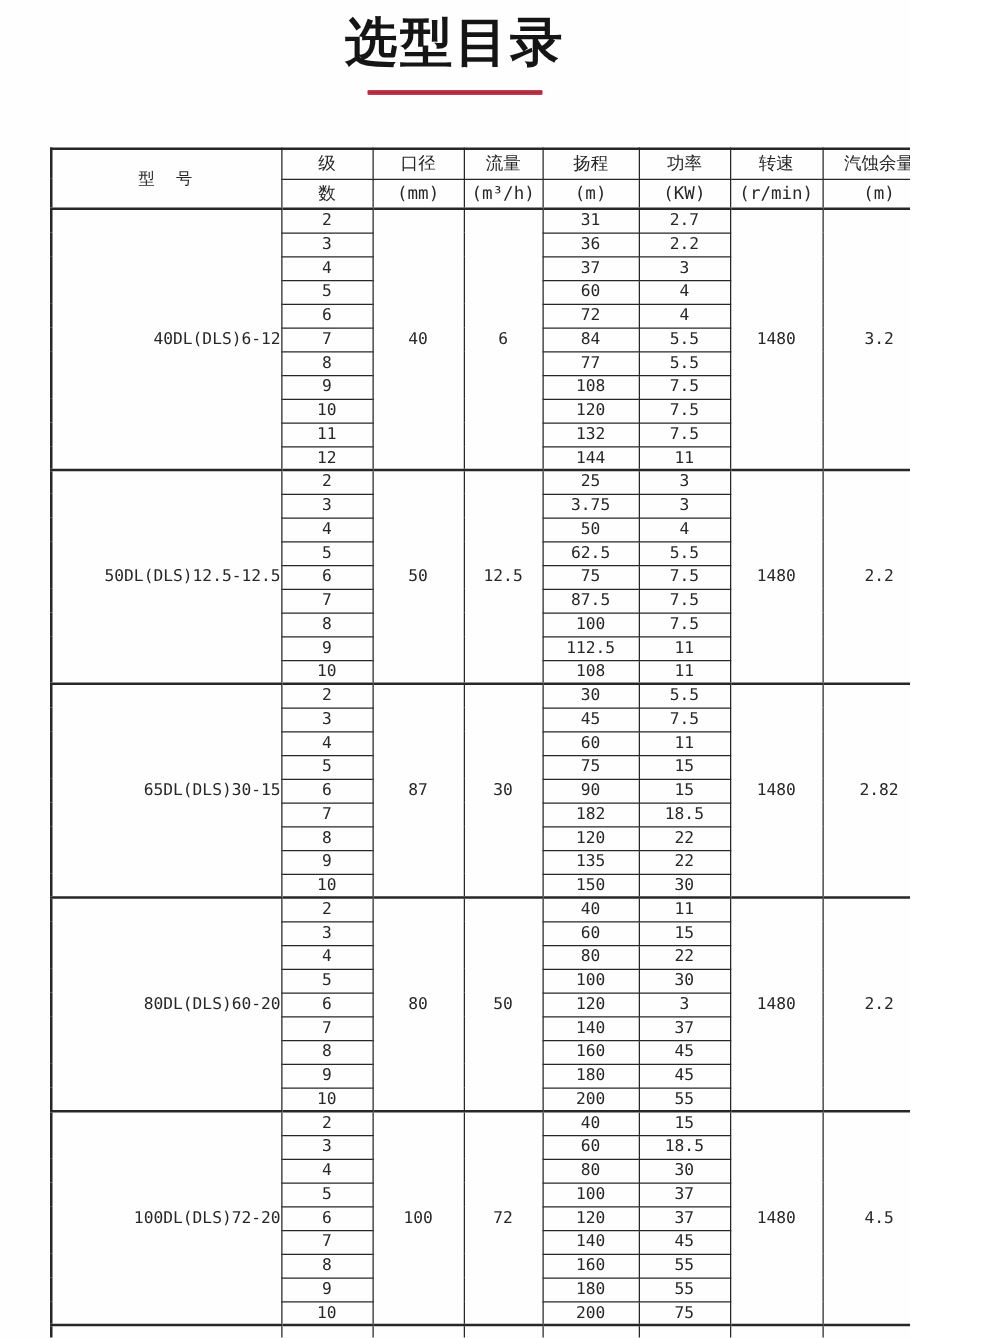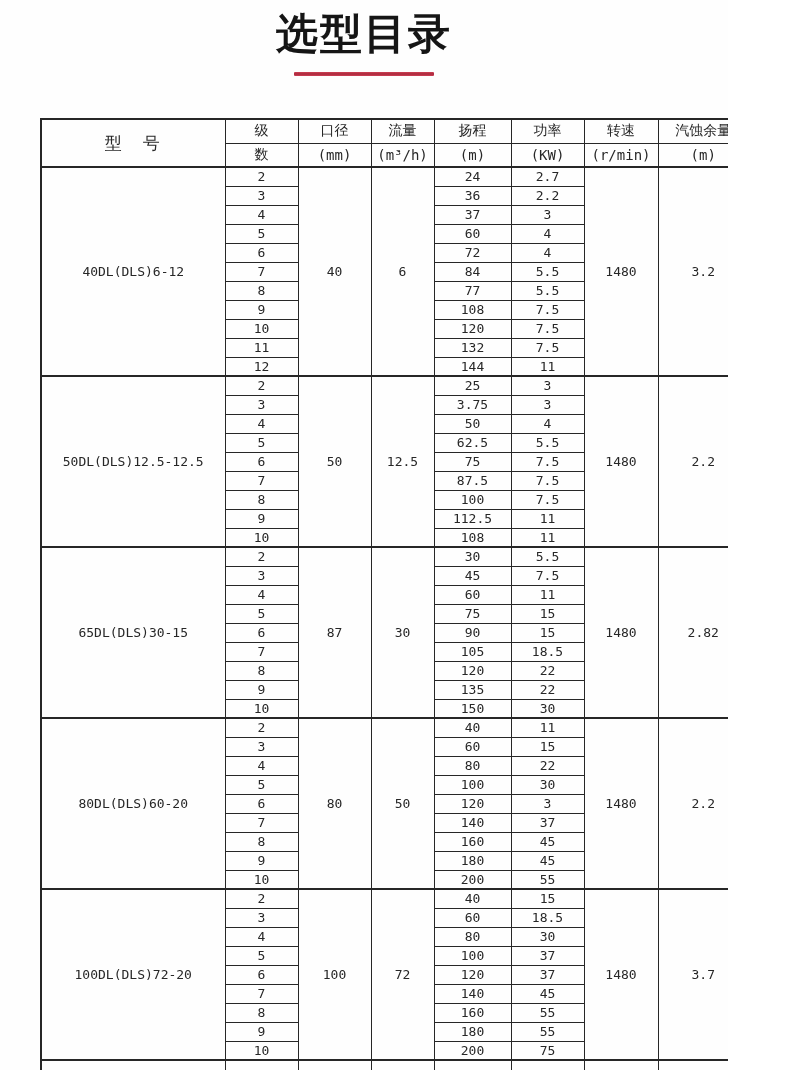--- a/index.html
+++ b/index.html
@@ -27,26 +27,26 @@
   }
   .catalog th, .catalog td {
     border: 1px solid #272727;
     text-align: center; vertical-align: middle;
     color: #272727; overflow: hidden; white-space: nowrap;
   }
   .catalog th {
     height: 24px; font-size: 14px; font-weight: 400;
     font-family: "DejaVu Sans Mono", "DejaVu Sans", monospace;
   }
-  .catalog th.model-head { font-size: 17px; letter-spacing: 2px; margin-left: 24px; }
+  .catalog th.model-head { font-size: 13px; letter-spacing: 2px; margin-left: 24px; }
   .catalog td {
     height: 19px; font-size: 13px;
     font-family: "DejaVu Sans Mono", "DejaVu Sans", monospace;
   }
-  .catalog td.model-cell { font-size: 13px; letter-spacing: 0px; }
+  .catalog td.model-cell { font-size: 13px; letter-spacing: 0px; text-align: right; }
   .catalog tbody tr.sec-start td { border-top: 2px solid #272727; }
   .catalog tr.partial td { height: 14px; }
 </style>
 </head>
 <body>
 
 <div class="page">
   <div class="page-title">选型目录</div>
   <div class="title-divider"></div>
 
@@ -81,21 +81,21 @@
           <th>(r/min)</th>
           <th>(m)</th>
         </tr>
       </thead>
     <tbody>
         <tr class="sec-start">
           <td rowspan="11" class="model-cell">40DL(DLS)6-12</td>
           <td>2</td>
           <td rowspan="11">40</td>
           <td rowspan="11">6</td>
-          <td>24</td>
+          <td>31</td>
           <td>2.7</td>
           <td rowspan="11">1480</td>
           <td rowspan="11">3.2</td>
         </tr>
         <tr>
           <td>3</td>
           <td>36</td>
           <td>2.2</td>
         </tr>
         <tr>
@@ -218,21 +218,21 @@
           <td>75</td>
           <td>15</td>
         </tr>
         <tr>
           <td>6</td>
           <td>90</td>
           <td>15</td>
         </tr>
         <tr>
           <td>7</td>
-          <td>105</td>
+          <td>182</td>
           <td>18.5</td>
         </tr>
         <tr>
           <td>8</td>
           <td>120</td>
           <td>22</td>
         </tr>
         <tr>
           <td>9</td>
           <td>135</td>
@@ -294,21 +294,21 @@
           <td>55</td>
         </tr>
         <tr class="sec-start">
           <td rowspan="9" class="model-cell">100DL(DLS)72-20</td>
           <td>2</td>
           <td rowspan="9">100</td>
           <td rowspan="9">72</td>
           <td>40</td>
           <td>15</td>
           <td rowspan="9">1480</td>
-          <td rowspan="9">3.7</td>
+          <td rowspan="9">4.5</td>
         </tr>
         <tr>
           <td>3</td>
           <td>60</td>
           <td>18.5</td>
         </tr>
         <tr>
           <td>4</td>
           <td>80</td>
           <td>30</td>

